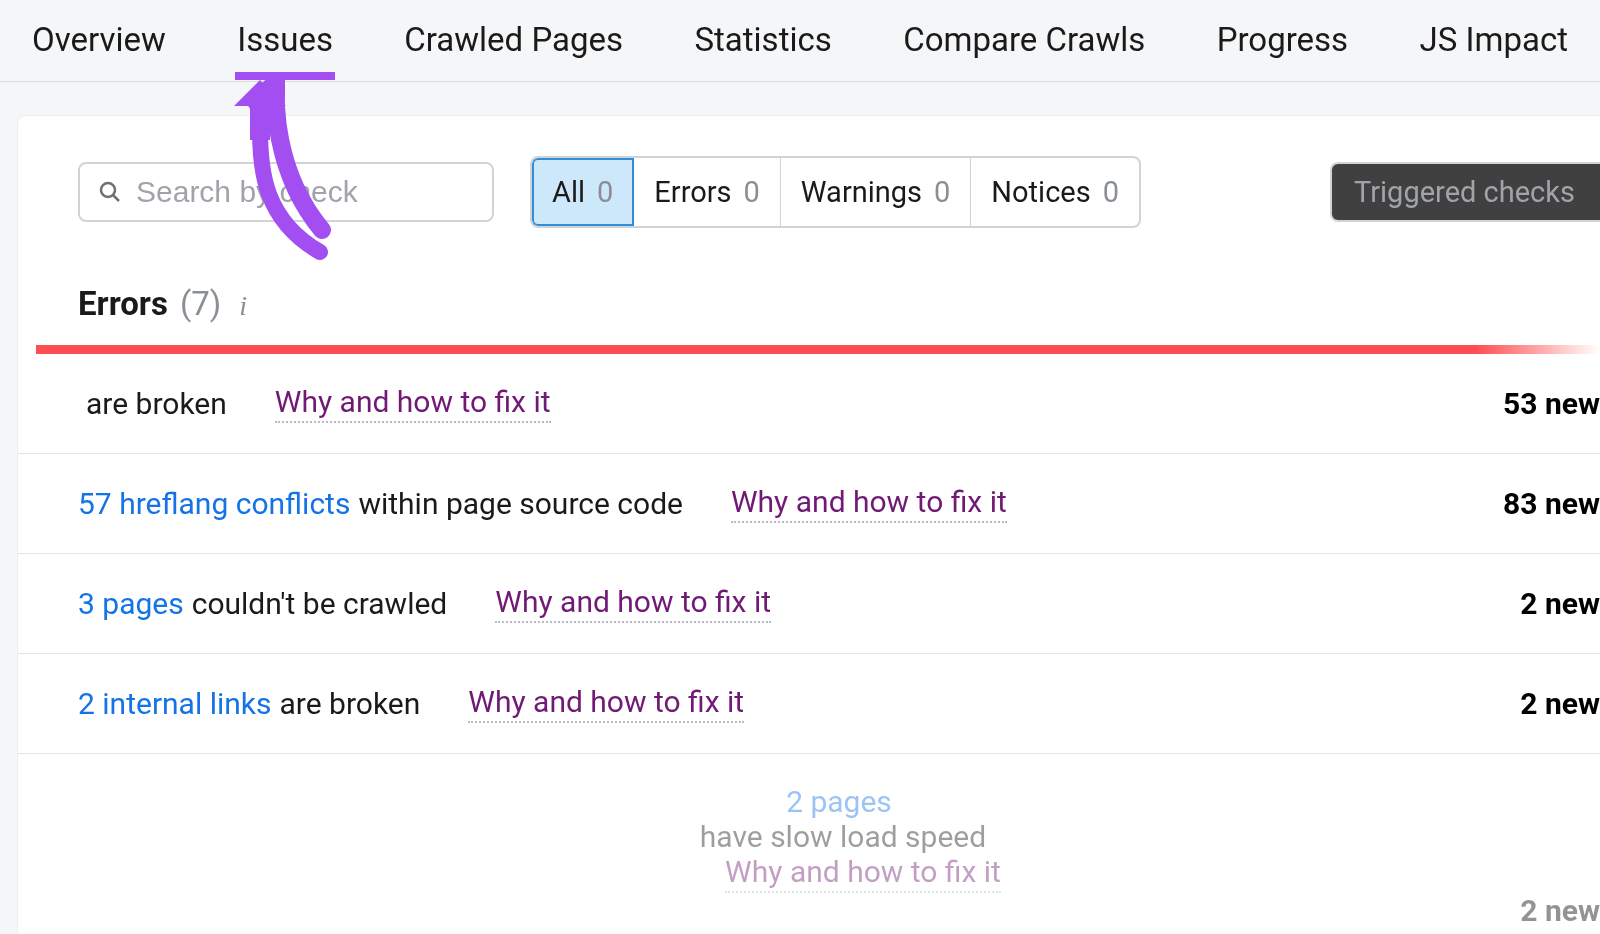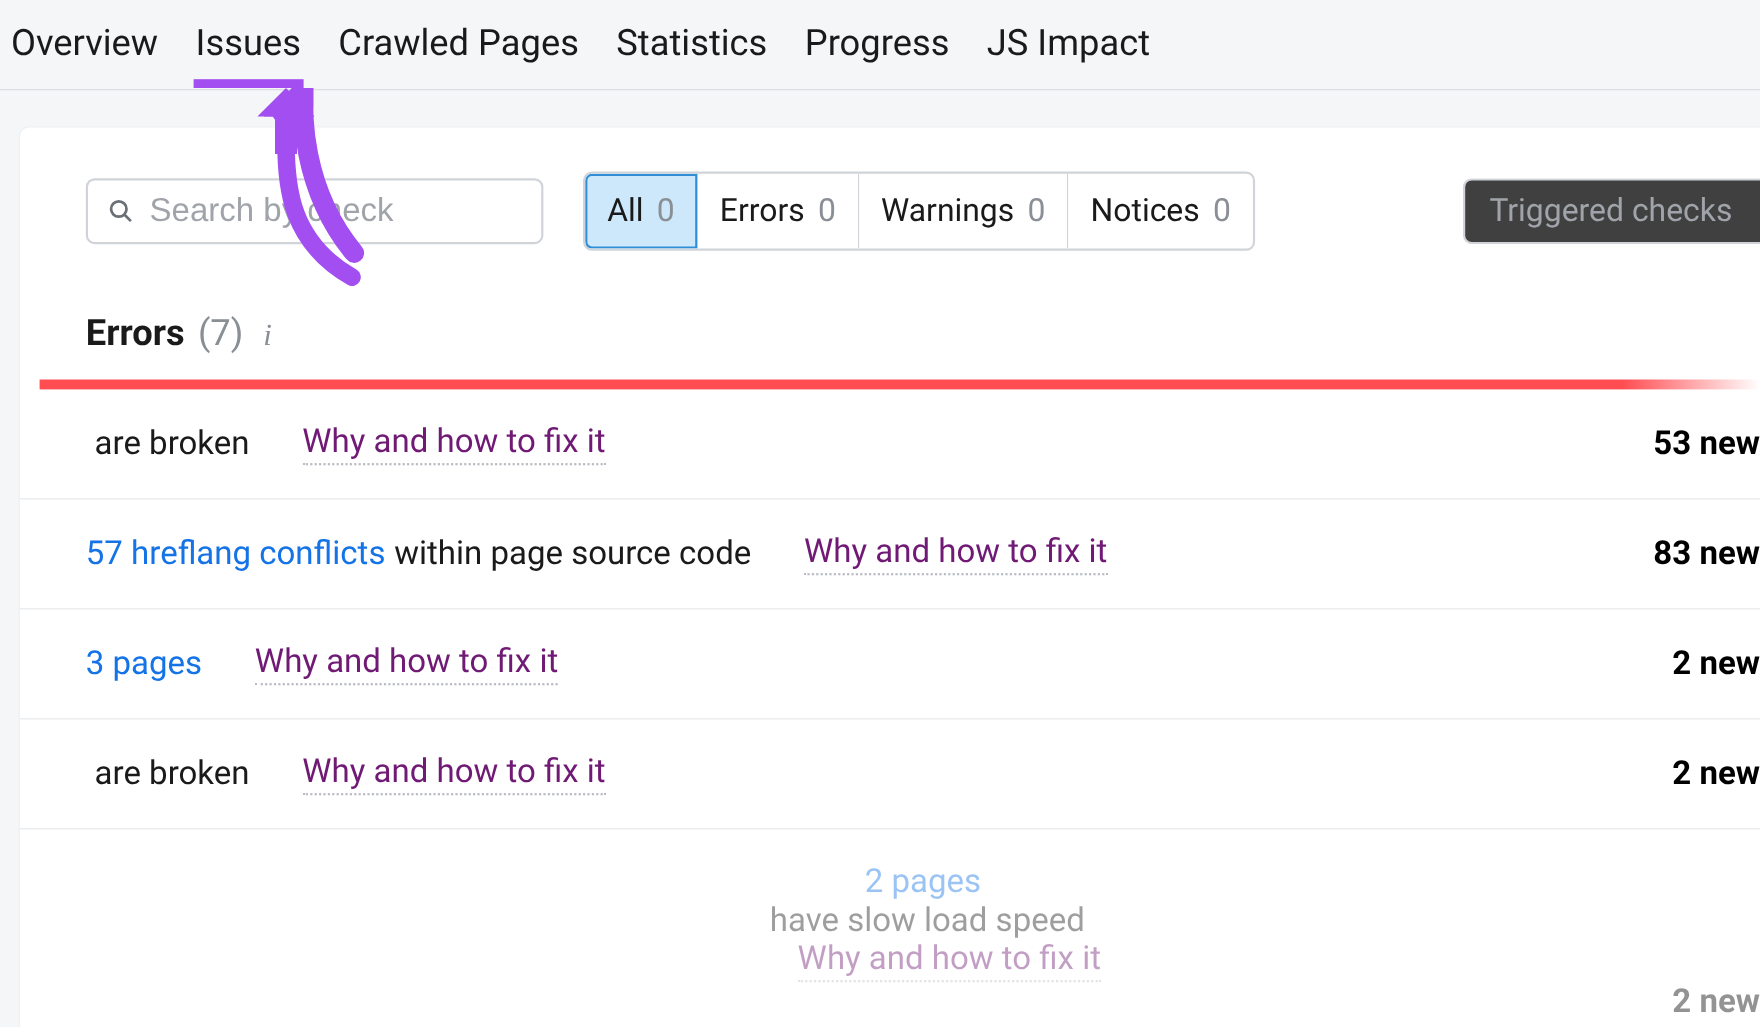--- a/index.html
+++ b/index.html
@@ -10,25 +10,26 @@
     width: 1600px;
     height: 934px;
     overflow: hidden;
     position: relative;
   }
 
   
   .tabs-bar {
     display: flex;
     align-items: center;
-    padding: 0 10px;
+    padding: 0 32px;
     height: 82px;
     border-bottom: 1px solid #d9dbde;
     background: #f5f6f7;
     gap: 34px;
+    justify-content: space-between;
   }
   .tab {
     font-size: 33px;
     color: #1a1a1a;
     font-weight: 400;
     cursor: pointer;
     position: relative;
     padding: 19px 0 21px 0;
     white-space: nowrap;
   }
@@ -201,20 +202,21 @@
   }
 </style>
 </head>
 <body>
 
 <div class="tabs-bar">
   <div class="tab">Overview</div>
   <div class="tab active-underline">Issues</div>
   <div class="tab">Crawled Pages</div>
   <div class="tab">Statistics</div>
+  <div class="tab">Compare Crawls</div>
   <div class="tab">Progress</div>
   <div class="tab">JS Impact</div>
 </div>
 
 <svg class="arrow-annot" width="110" height="190" viewBox="0 0 110 190">
   <path d="M 22 22 L 42 2 L 42 16 C 42 16 38 90 88 150" stroke="#a24ef0" stroke-width="18" fill="none" stroke-linecap="round"></path>
   <path d="M 22 22 L 2 42 L 16 42" fill="none"></path>
   <polygon points="20,0 44,24 32,36 16,36 16,20 4,20" fill="#a24ef0" transform="translate(6,4)"></polygon>
   <path d="M 26 6 L 6 26 L 26 26 Z" fill="#a24ef0" transform="translate(0,0)"></path>
   <path d="M 26 4 L 46 24 L 36 24 L 36 14 Z" fill="#a24ef0"></path>
@@ -276,25 +278,27 @@
 
   <div class="issue-row">
     <span class="issue-link">57 hreflang conflicts</span>
     <span class="issue-rest">within page source code</span>
     <span class="fix-link">Why and how to fix it</span>
     <span class="issue-new">83 new</span>
   </div>
 
   <div class="issue-row">
     <span class="issue-link">3 pages</span>
+    <span class="issue-rest">couldn't be crawled</span>
     <span class="fix-link">Why and how to fix it</span>
     <span class="issue-new">2 new</span>
   </div>
 
   <div class="issue-row">
+    <span class="issue-link">2 internal links</span>
     <span class="issue-rest">are broken</span>
     <span class="fix-link">Why and how to fix it</span>
     <span class="issue-new">2 new</span>
   </div>
 
   <div class="issue-row faded">
     <span class="issue-link">2 pages</span>
     <span class="issue-rest">have slow load speed</span>
     <span class="fix-link">Why and how to fix it</span>
     <span class="issue-new">2 new</span>

